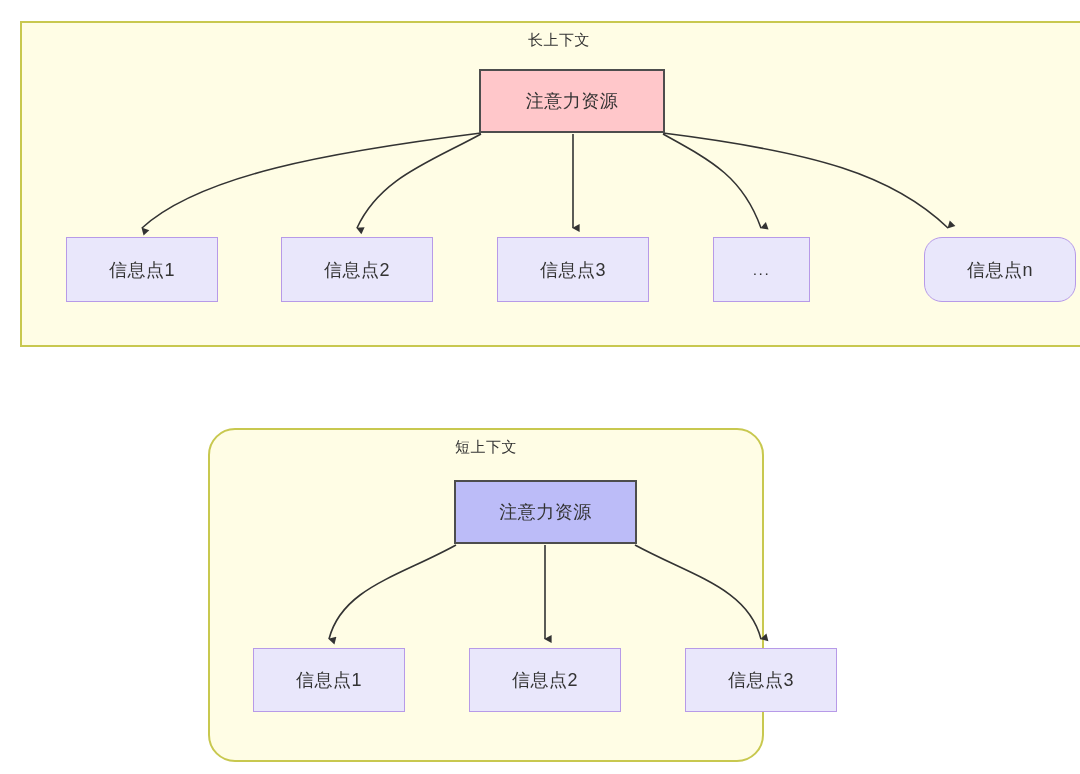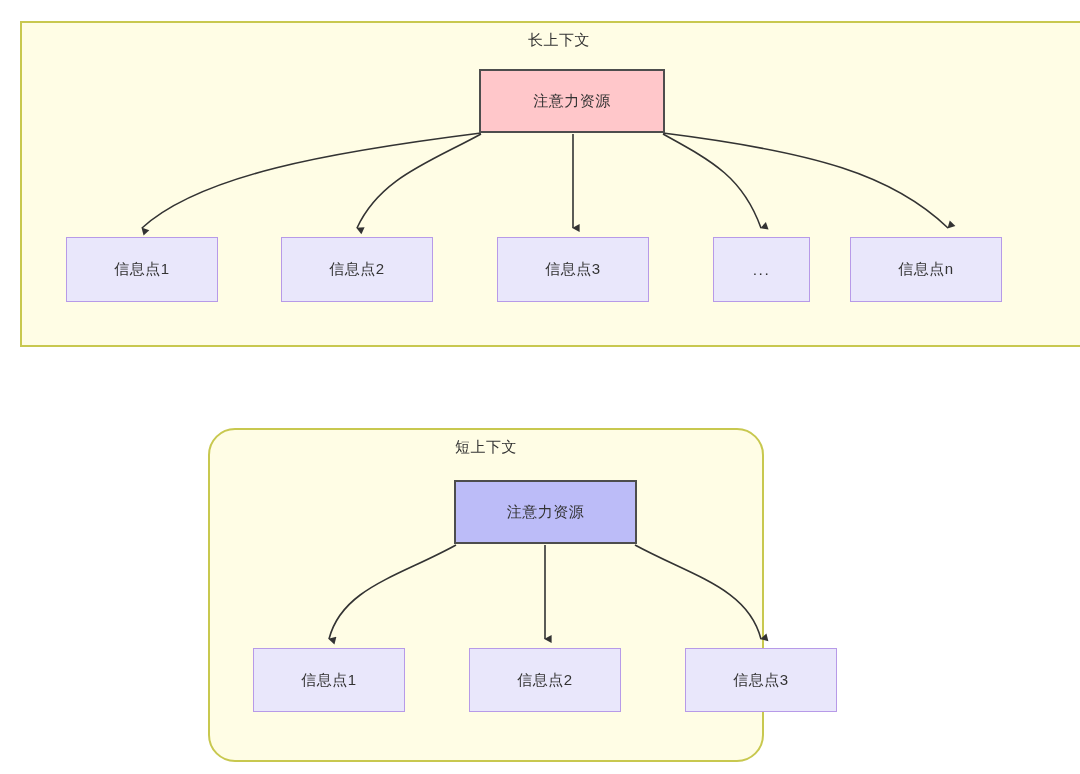--- a/index.html
+++ b/index.html
@@ -42,21 +42,21 @@
     font-size: 15px;
     color: #333333;
     letter-spacing: 0.5px;
   }
   .node {
     position: absolute;
     box-sizing: border-box;
     display: flex;
     align-items: center;
     justify-content: center;
-    font-size: 15px;
+    font-size: 18px;
     color: #333333;
     letter-spacing: 0.5px;
   }
   .node-root-pink {
     background: #ffc7ca;
     border: 2.5px solid #4d4d4d;
   }
   .node-root-blue {
     background: #bcbcf8;
     border: 2.5px solid #4d4d4d;
@@ -102,21 +102,21 @@
     <path d="M545,545 L545,639" fill="none" stroke="#333333" stroke-width="1.6" marker-end="url(#arrowhead)"></path>
     <path d="M635,545 C692,576 748,588 761,639" fill="none" stroke="#333333" stroke-width="1.6" marker-end="url(#arrowhead)"></path>
   </svg>
 
   <div class="node node-root-pink" style="left:479px; top:69px; width:186px; height:64px;">注意力资源</div>
 
   <div class="node node-leaf" style="left:66px; top:237px; width:152px; height:65px;">信息点1</div>
   <div class="node node-leaf" style="left:281px; top:237px; width:152px; height:65px;">信息点2</div>
   <div class="node node-leaf" style="left:497px; top:237px; width:152px; height:65px;">信息点3</div>
   <div class="node node-leaf node-ellipsis" style="left:713px; top:237px; width:97px; height:65px;">...</div>
-  <div class="node node-leaf" style="left:850px; top:237px; width:152px; height:65px;">信息点n</div>
+  <div class="node node-leaf" style="left:924px; top:237px; width:152px; height:65px;border-radius:18px;">信息点n</div>
 
   <div class="node node-root-blue" style="left:454px; top:480px; width:183px; height:64px;">注意力资源</div>
 
   <div class="node node-leaf" style="left:253px; top:648px; width:152px; height:64px;">信息点1</div>
   <div class="node node-leaf" style="left:469px; top:648px; width:152px; height:64px;">信息点2</div>
   <div class="node node-leaf" style="left:685px; top:648px; width:152px; height:64px;">信息点3</div>
 
 </div>
 
 </body></html>

